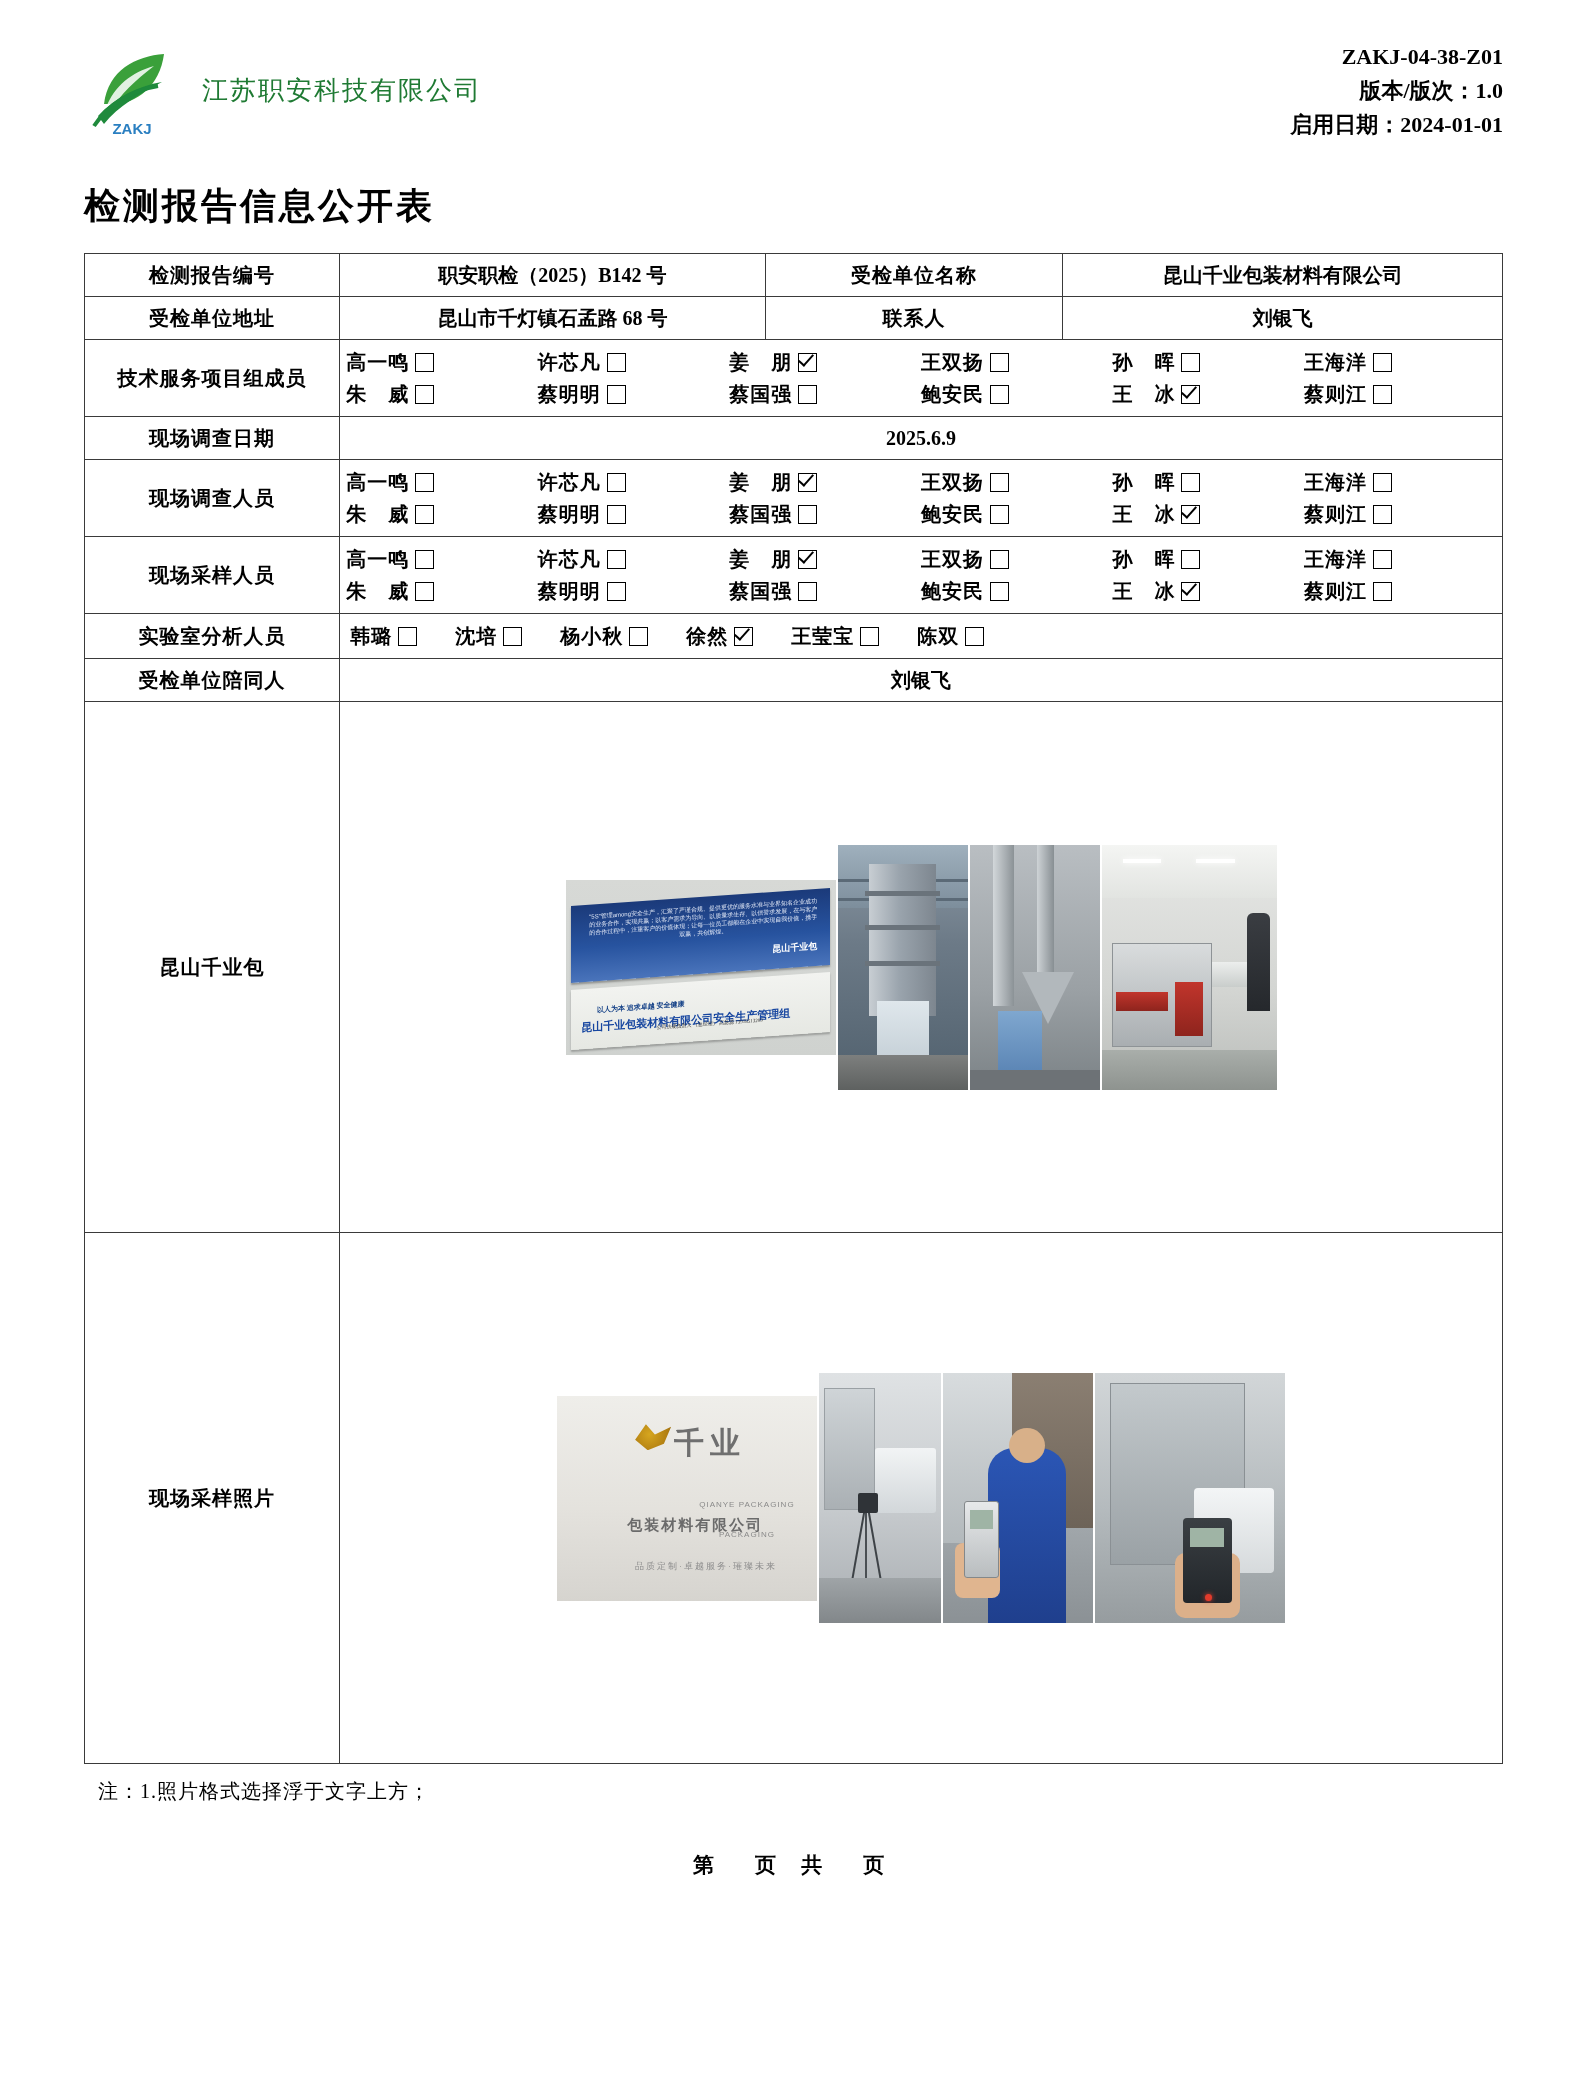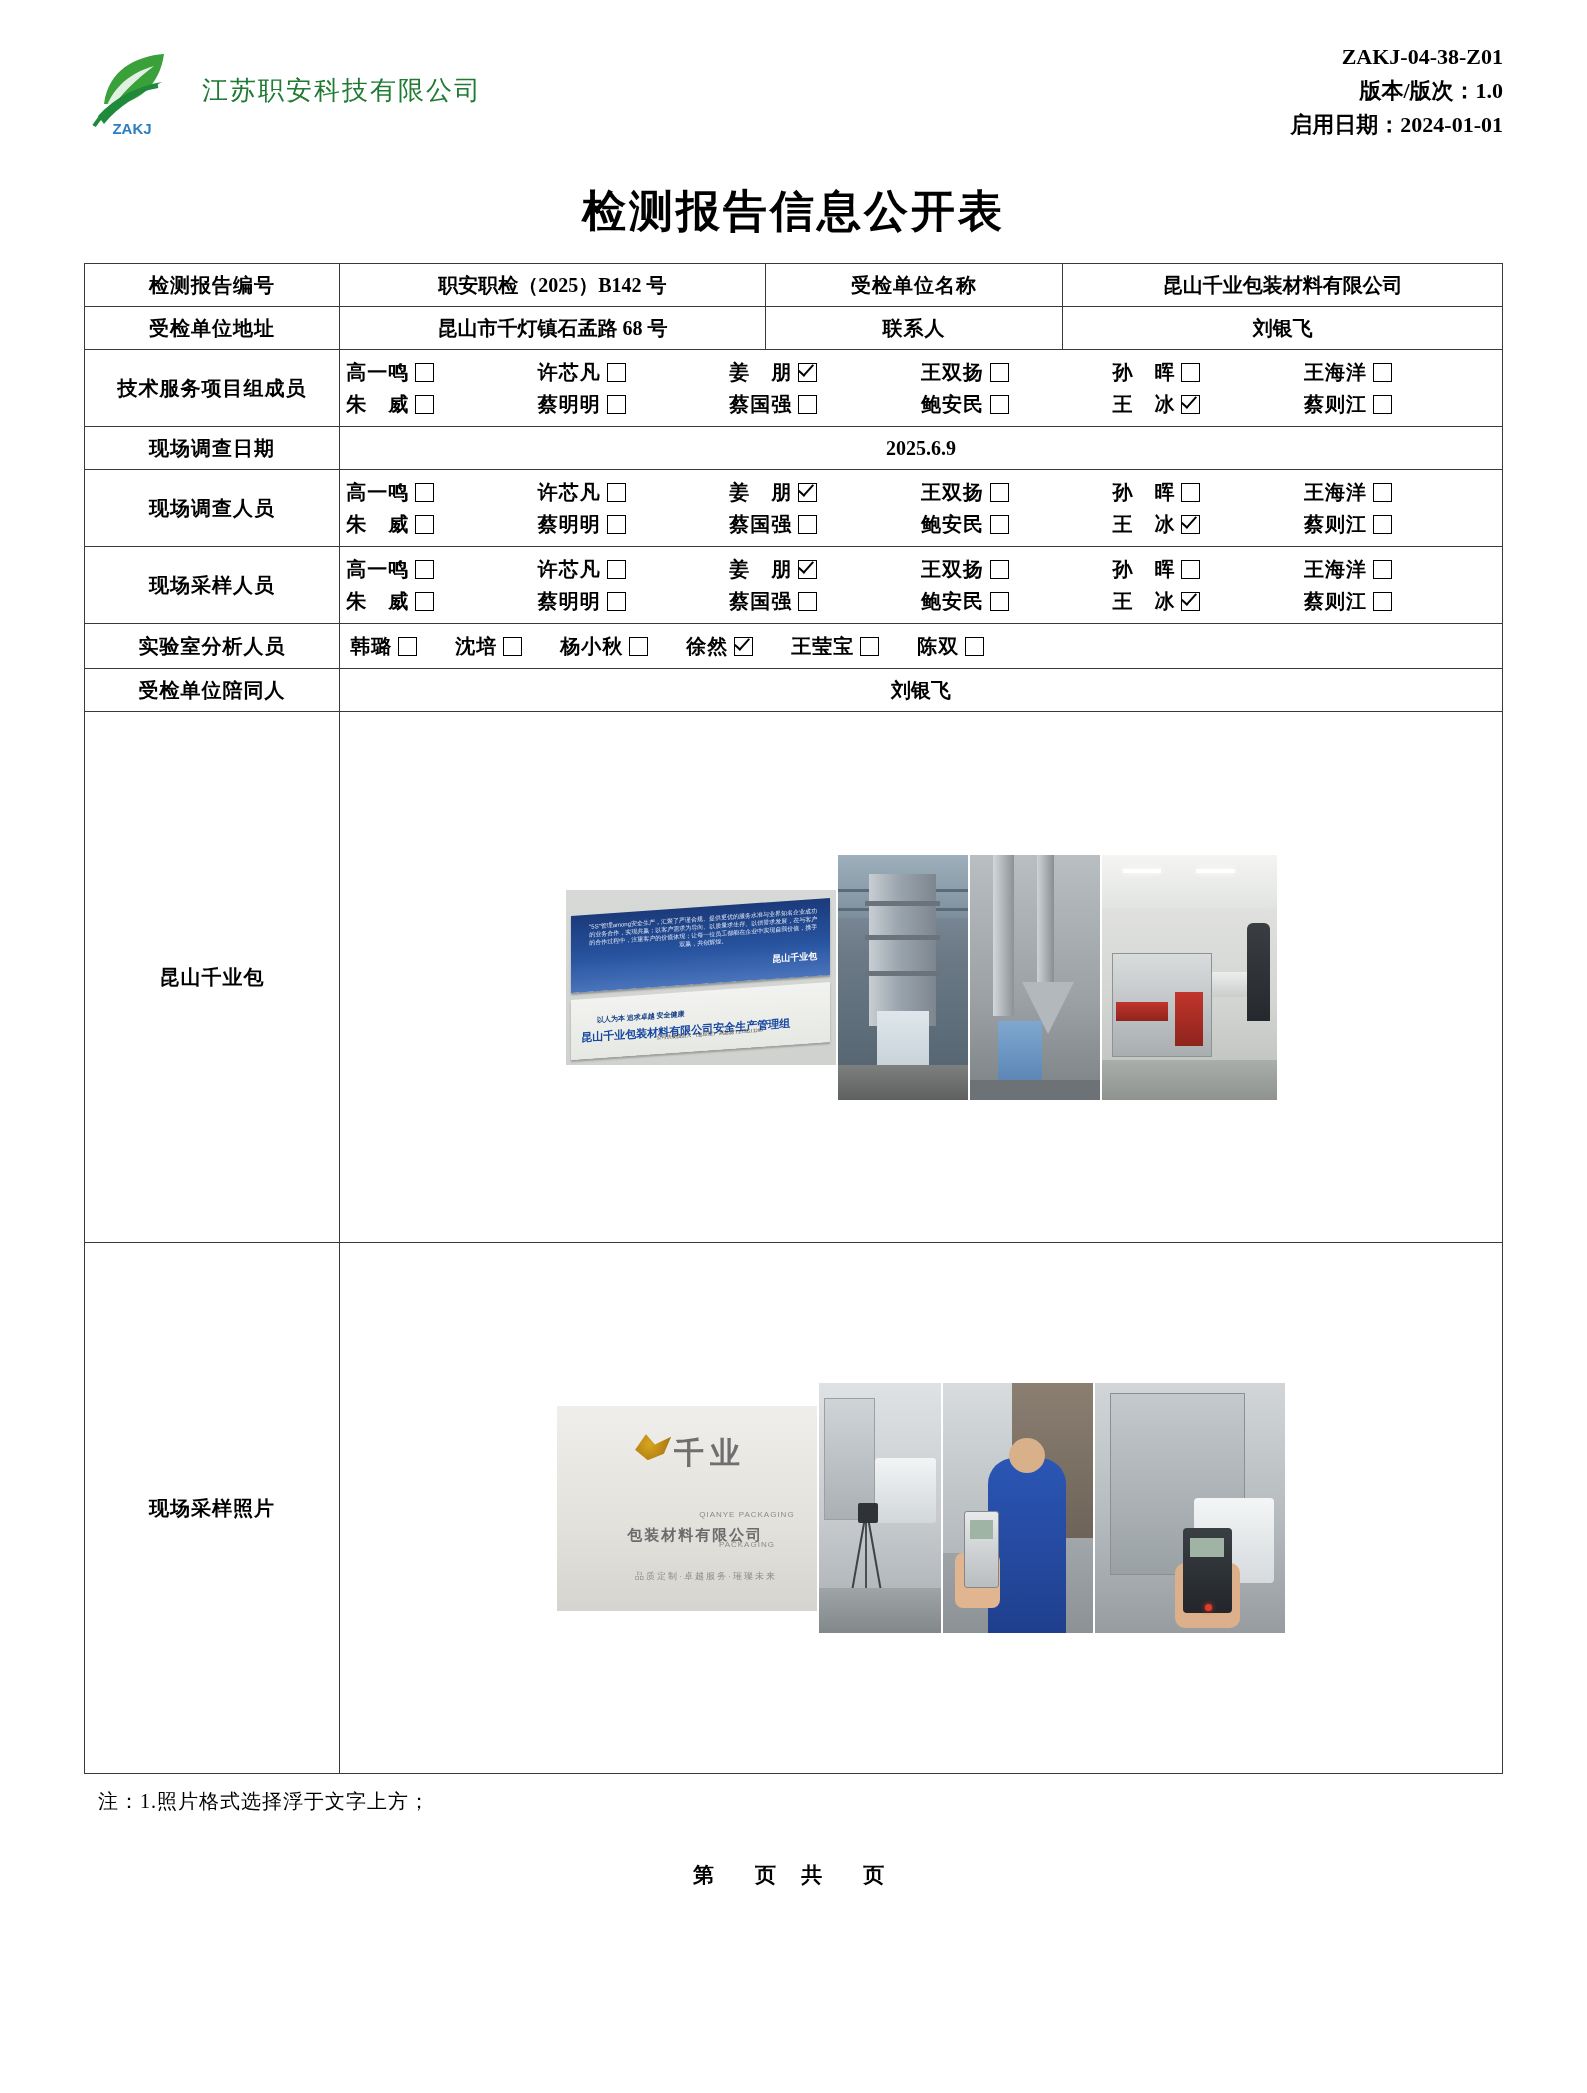--- a/index.html
+++ b/index.html
@@ -54,22 +54,21 @@
     font-size: 22px;
     line-height: 34px;
     font-family: "Liberation Serif", serif;
     padding-top: 6px;
     white-space: nowrap;
   }
   .doc-meta div { font-weight: bold; }
 
   
   .doc-title {
-    text-align: center;
-    font-size: 44px;
+    font-size: 36px;
     font-weight: bold;
     letter-spacing: 3px;
     margin: 28px 0 22px 0;
     font-family: Liberation Sans, sans-serif;
   }
 
   
   table.main {
     width: 100%;
     border-collapse: collapse;

